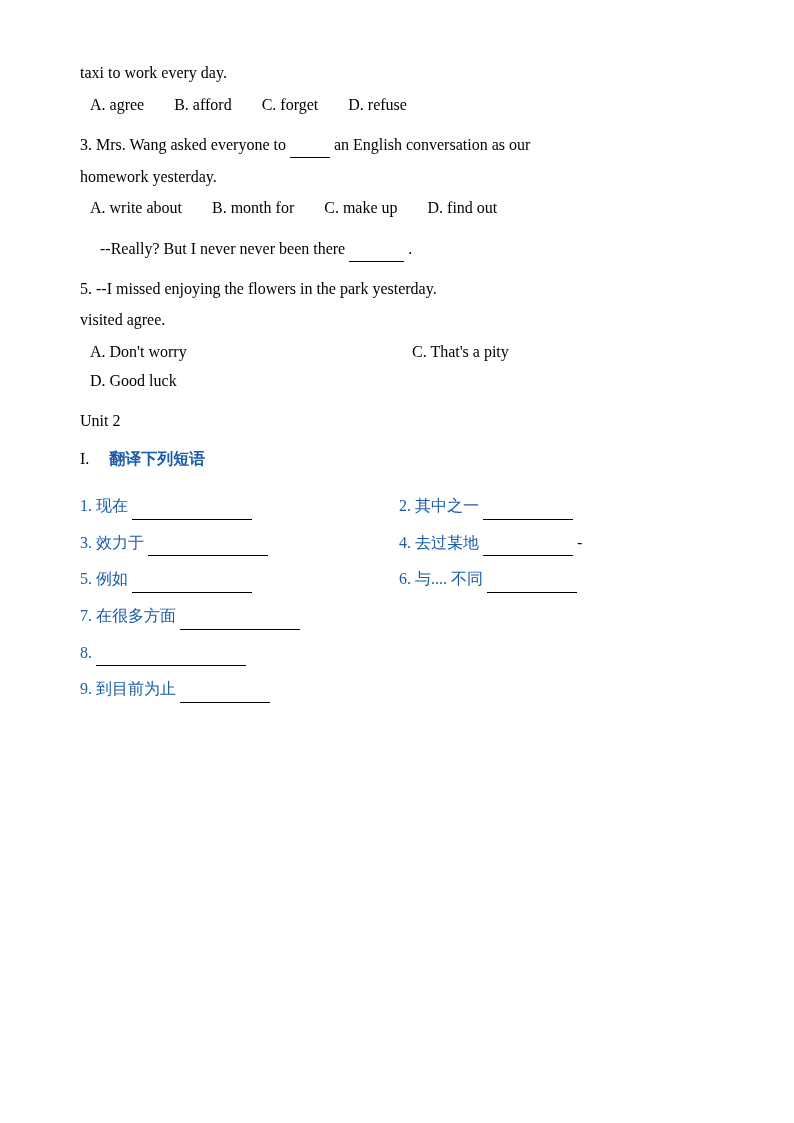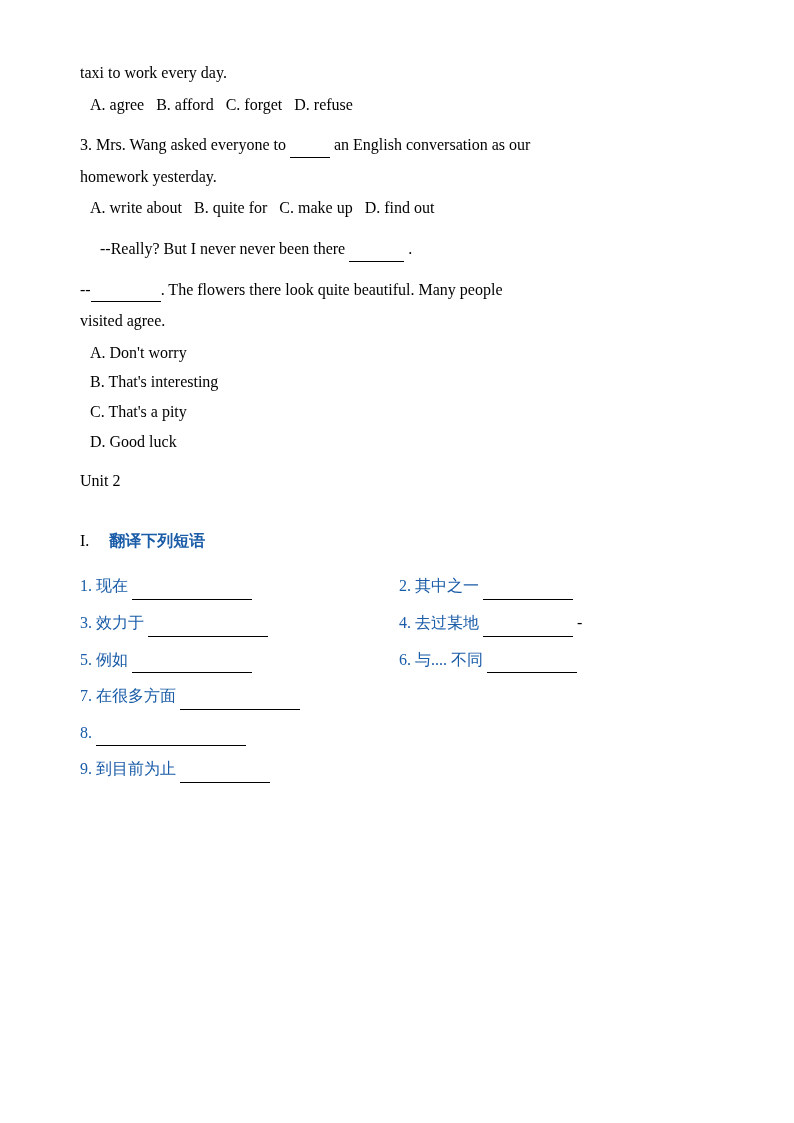--- a/index.html
+++ b/index.html
@@ -23,21 +23,21 @@
       margin-bottom: 14px;
     }
 
     .question-text {
       margin-bottom: 6px;
     }
 
     .options-row {
       display: flex;
       flex-wrap: wrap;
-      gap: 10px 12px;
+      gap: 10px 30px;
       margin-bottom: 6px;
       padding-left: 10px;
     }
 
     .option {
       white-space: nowrap;
     }
 
     .blank {
       display: inline-block;
@@ -53,26 +53,27 @@
     .blank-medium {
       min-width: 45px;
     }
 
     .section-title {
       color: #1a5ca8;
       font-weight: bold;
       font-size: 16px;
       margin-bottom: 10px;
       margin-top: 10px;
+      font-family: Liberation Mono, monospace;
     }
 
     .unit-title {
       font-size: 16px;
       font-weight: normal;
-      margin-bottom: 24px;
+      margin-bottom: 4px;
       margin-top: 10px;
     }
 
     .roman-section {
       margin-bottom: 10px;
       display: flex;
       align-items: baseline;
       gap: 20px;
     }
 
@@ -116,21 +117,21 @@
     .blue-text {
       color: #1a5ca8;
     }
 
     .dialogue-indent {
       padding-left: 20px;
     }
 
     .q5-options {
       display: grid;
-      grid-template-columns: 1fr;
+      grid-template-columns: 1fr 1fr;
       gap: 4px 20px;
       padding-left: 10px;
     }
   </style>
 </head>
 <body>
 
 <div class="question-block">
   <div class="question-text">taxi to work every day.</div>
   <div class="options-row">
@@ -143,44 +144,43 @@
 
 <div class="question-block">
   <div class="question-text">
     <span>3. Mrs. Wang asked everyone to</span>
     <span class="blank">&nbsp;&nbsp;&nbsp;&nbsp;</span>
     <span>an English conversation as our</span>
   </div>
   <div class="question-text">homework yesterday.</div>
   <div class="options-row">
     <span class="option">A. write about</span>
-    <span class="option">B. quite for</span>
+    <span class="option">B. month for</span>
     <span class="option">C. make up</span>
     <span class="option">D. find out</span>
   </div>
 </div>
 
 <div class="question-block">
   <div class="question-text dialogue-indent">
     <span>--Really? But I never never been there</span>
     <span class="blank blank-long">&nbsp;&nbsp;&nbsp;&nbsp;&nbsp;&nbsp;</span>
     <span>.</span>
   </div>
 </div>
 
 <div class="question-block">
   <div class="question-text">
-    <span>--</span><span class="blank" style="min-width:70px;">&nbsp;&nbsp;&nbsp;&nbsp;&nbsp;&nbsp;&nbsp;&nbsp;</span><span>. The flowers there look quite beautiful. Many people</span>
+    <span>5. --I missed enjoying the flowers in the park yesterday.</span>
   </div>
   <div class="question-text">
     <span>visited agree.</span>
   </div>
   <div class="q5-options" style="margin-top:6px;">
     <span class="option">A. Don't worry</span>
-    <span class="option">B. That's interesting</span>
     <span class="option">C. That's a pity</span>
     <span class="option">D. Good luck</span>
   </div>
 </div>
 
 <div class="unit-title">Unit 2</div>
 
 <div class="roman-section">
   <span class="roman-label">I.</span>
   <span class="section-title">翻译下列短语</span>

